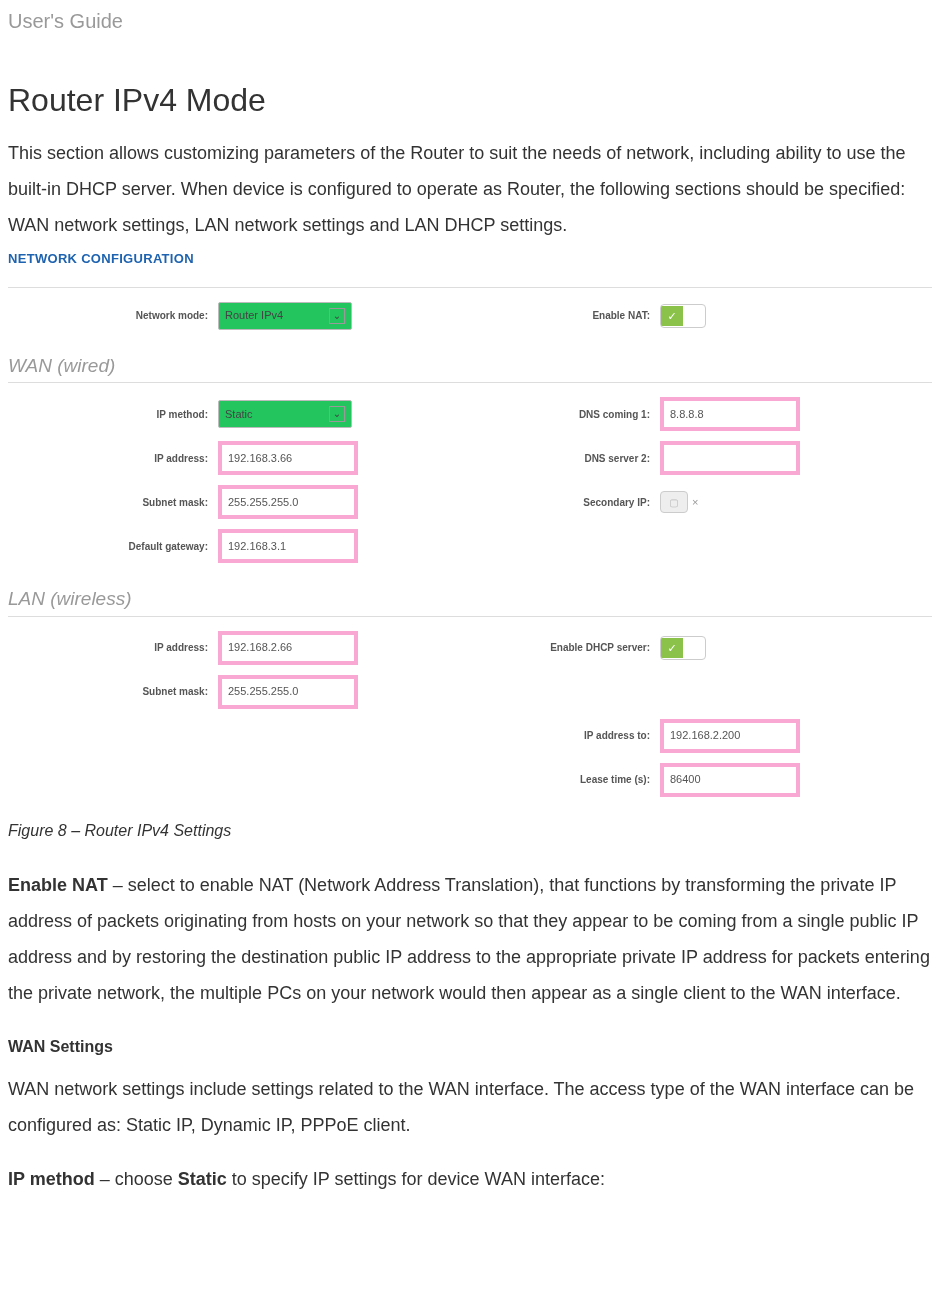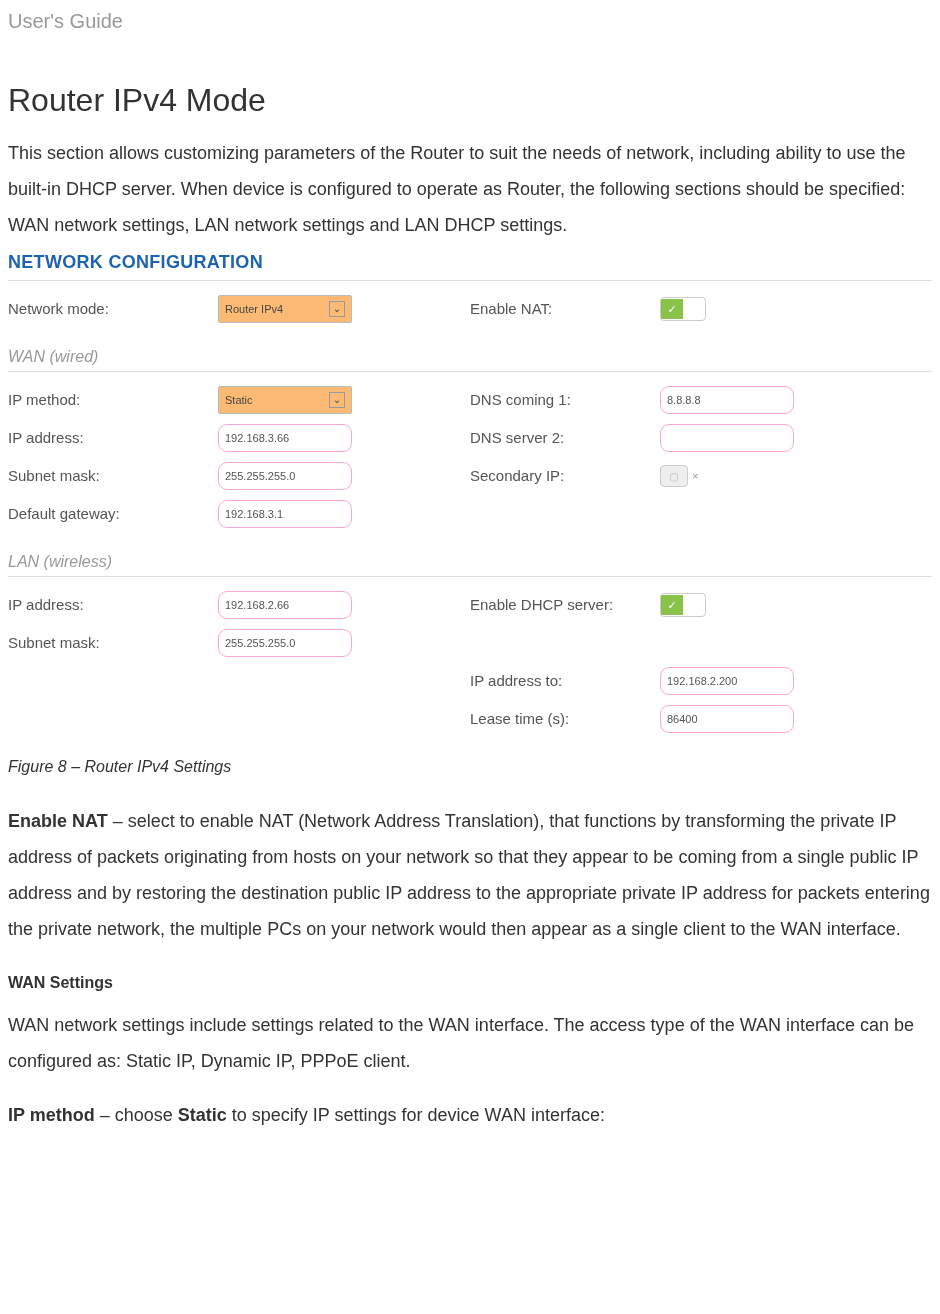--- a/index.html
+++ b/index.html
@@ -44,23 +44,23 @@
 
     
     .figure {
       margin: 6px 0 6px 0;
       font-size: 12px;
       color: #666;
     }
     .fig-title {
       color: #1e63b0;
       font-weight: 700;
-      font-size: 18px;
+      font-size: 13px;
       letter-spacing: 0.3px;
-      margin-bottom: 4px;
+      margin-bottom: 18px;
     }
     .hr-thin {
       border: none;
       border-top: 1px solid #ddd;
       margin: 0 0 14px 0;
     }
     .fig-row {
       display: flex;
       width: 100%;
     }
@@ -70,65 +70,65 @@
       margin-bottom: 10px;
     }
     .fig-col-l {
       flex: 0 0 50%;
     }
     .fig-col-r {
       flex: 0 0 50%;
     }
     .fig-label {
       flex: 0 0 200px;
-      text-align: left;
+      text-align: right;
       padding-right: 10px;
       color: #555;
-      font-weight: 400;
-      font-size: 15px;
+      font-weight: 700;
+      font-size: 10px;
     }
     .fig-col-r .fig-label { flex: 0 0 180px; }
     .fig-input {
       width: 120px;
       height: 22px;
-      border: 1px solid #f9a8d4;
-      border-radius: 9px;
+      border: 4px solid #f9a8d4;
+      border-radius: 0;
       padding: 2px 6px;
       font-size: 11px;
       color: #555;
       display: inline-flex;
       align-items: center;
       background: #fff;
     }
     .fig-select {
       width: 120px;
       height: 26px;
       border: 1px solid #bbb;
       border-radius: 2px;
       display: inline-flex;
       align-items: center;
       justify-content: space-between;
       padding: 0 6px;
       font-size: 11px;
       color: #444;
-      background: #fdba74;
+      background: #22c55e;
     }
     .chevron {
       font-size: 10px;
       border: 1px solid #999;
       width: 14px;
       height: 14px;
       line-height: 14px;
       text-align: center;
       display: inline-block;
     }
     .group-header {
       color: #999;
       font-style: italic;
-      font-size: 16px;
+      font-size: 19px;
       margin: 12px 0 2px 0;
     }
     .toggle {
       display: inline-flex;
       align-items: center;
       height: 22px;
       border-radius: 4px;
       overflow: hidden;
       border: 1px solid #ccc;
       width: 44px;

